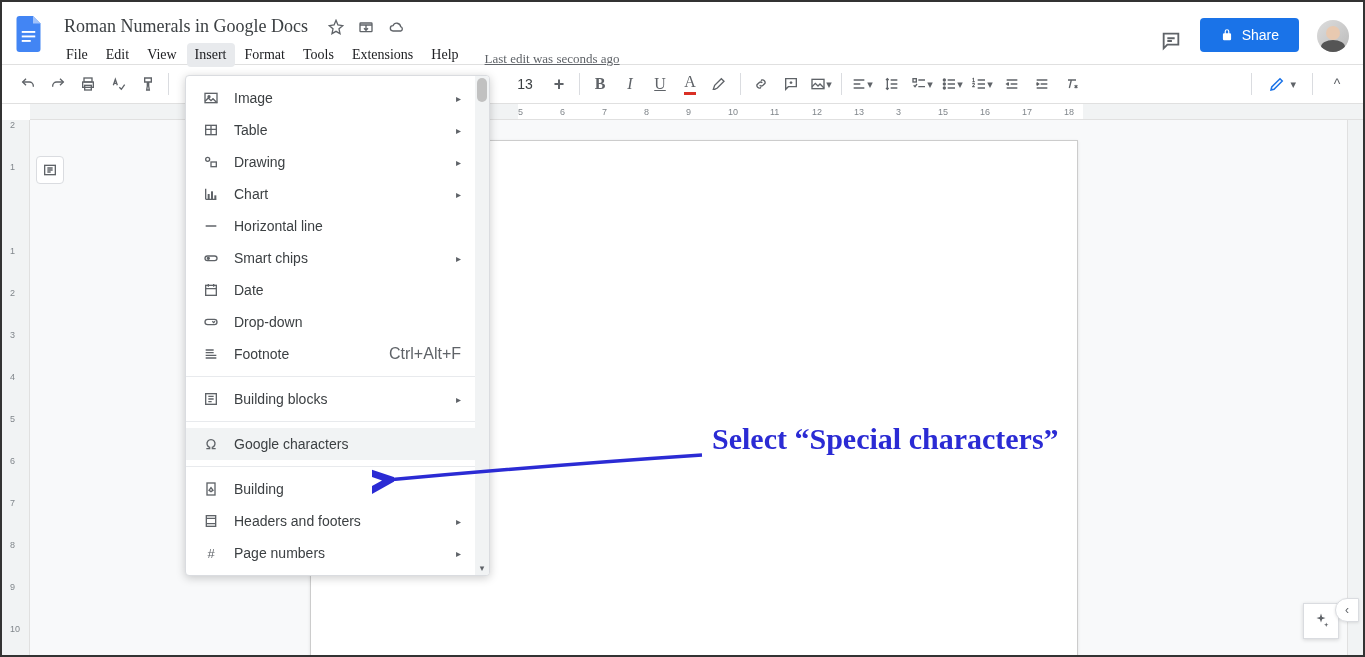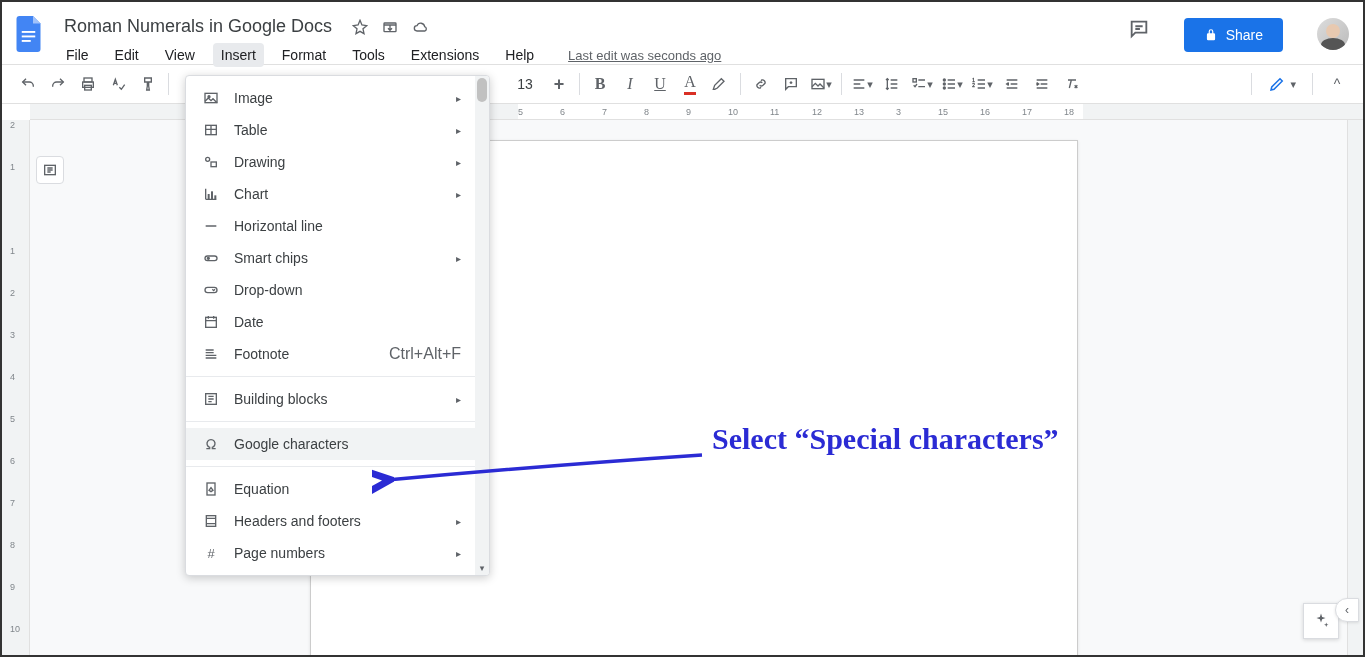--- a/index.html
+++ b/index.html
@@ -22,46 +22,46 @@
     height: 62px;
   }
   .docs-logo {
     width: 40px; height: 40px;
     border-radius: 6px;
     display: flex; align-items: center; justify-content: center;
     margin-right: 8px;
     margin-top: 4px;
   }
   .docs-logo svg { width: 36px; height: 36px; }
-  .title-area { flex: 1; }
+  .title-area { flex: 1; font-family: Liberation Serif, serif; }
   .doc-title-row { display: flex; align-items: center; gap: 14px; padding-top: 4px; }
   .doc-title {
     font-size: 18px;
     color: #3c4043;
     padding: 2px 6px;
   }
   .title-icons { display: flex; gap: 14px; color: #5f6368; }
   .title-icons span { cursor: pointer; }
-  .menubar { display: flex; gap: 10px; padding-top: 4px; align-items: center; }
+  .menubar { display: flex; gap: 2px; padding-top: 4px; align-items: flex-end; }
   .menubar-item {
     padding: 4px 8px;
     border-radius: 4px;
     cursor: pointer;
     color: #202124;
     font-size: 14px;
   }
   .menubar-item.active { background: #e8eaed; }
   .last-edit {
     margin-left: 16px;
     color: #5f6368;
     text-decoration: underline;
     font-size: 13px;
   }
   .header-right {
-    display: flex; align-items: flex-start; gap: 34px;
+    display: flex; align-items: flex-end; gap: 18px;
     padding-top: 8px;
   }
   .comment-ic { color: #5f6368; cursor: pointer; }
   .share-btn {
     background: #1a73e8;
     color: #fff;
     border: none;
     border-radius: 4px;
     padding: 9px 20px;
     font-size: 14px;
@@ -627,37 +627,37 @@
           <rect x="3" y="9" width="18" height="7" rx="3.5"></rect>
           <circle cx="8" cy="12.5" r="1.5" fill="#5f6368"></circle>
         </svg>
       </span>
       <span>Smart chips</span>
       <span class="mi-arrow">▸</span>
     </div>
     <div class="menu-item">
       <span class="mi-icon">
         <svg width="16" height="16" viewBox="0 0 24 24" fill="none" stroke="#5f6368" stroke-width="2">
+          <rect x="4" y="5" width="16" height="15"></rect>
+          <path d="M4 10h16M8 3v4M16 3v4"></path>
+        </svg>
+      </span>
+      <span>Date</span>
+    </div>
+    <div class="menu-item">
+      <span class="mi-icon">
+        <svg width="16" height="16" viewBox="0 0 24 24" fill="none" stroke="#5f6368" stroke-width="2">
           <rect x="3" y="8" width="18" height="8" rx="4"></rect>
           <path d="M14 11l2 2 2-2"></path>
         </svg>
       </span>
       <span>Drop-down</span>
     </div>
     <div class="menu-item">
       <span class="mi-icon">
-        <svg width="16" height="16" viewBox="0 0 24 24" fill="none" stroke="#5f6368" stroke-width="2">
-          <rect x="4" y="5" width="16" height="15"></rect>
-          <path d="M4 10h16M8 3v4M16 3v4"></path>
-        </svg>
-      </span>
-      <span>Date</span>
-    </div>
-    <div class="menu-item">
-      <span class="mi-icon">
         <svg width="16" height="16" viewBox="0 0 24 24" stroke="#5f6368" stroke-width="2">
           <path d="M4 6h12M4 10h12M4 14h16M4 18h16"></path>
         </svg>
       </span>
       <span>Footnote</span>
       <span class="mi-shortcut">Ctrl+Alt+F</span>
     </div>
     <div class="menu-divider"></div>
     <div class="menu-item">
       <span class="mi-icon">
@@ -679,21 +679,21 @@
       <span>Google characters</span>
     </div>
     <div class="menu-divider"></div>
     <div class="menu-item">
       <span class="mi-icon">
         <svg width="16" height="16" viewBox="0 0 24 24" fill="none" stroke="#5f6368" stroke-width="2">
           <rect x="6" y="3" width="12" height="18"></rect>
           <path d="M9 14l3-4 3 4-3 2z"></path>
         </svg>
       </span>
-      <span>Equation</span>
+      <span>Building</span>
     </div>
     <div class="menu-item">
       <span class="mi-icon">
         <svg width="16" height="16" viewBox="0 0 24 24" fill="none" stroke="#5f6368" stroke-width="2">
           <rect x="5" y="4" width="14" height="16"></rect>
           <path d="M5 8h14M5 16h14"></path>
         </svg>
       </span>
       <span>Headers and footers</span>
       <span class="mi-arrow">▸</span>

